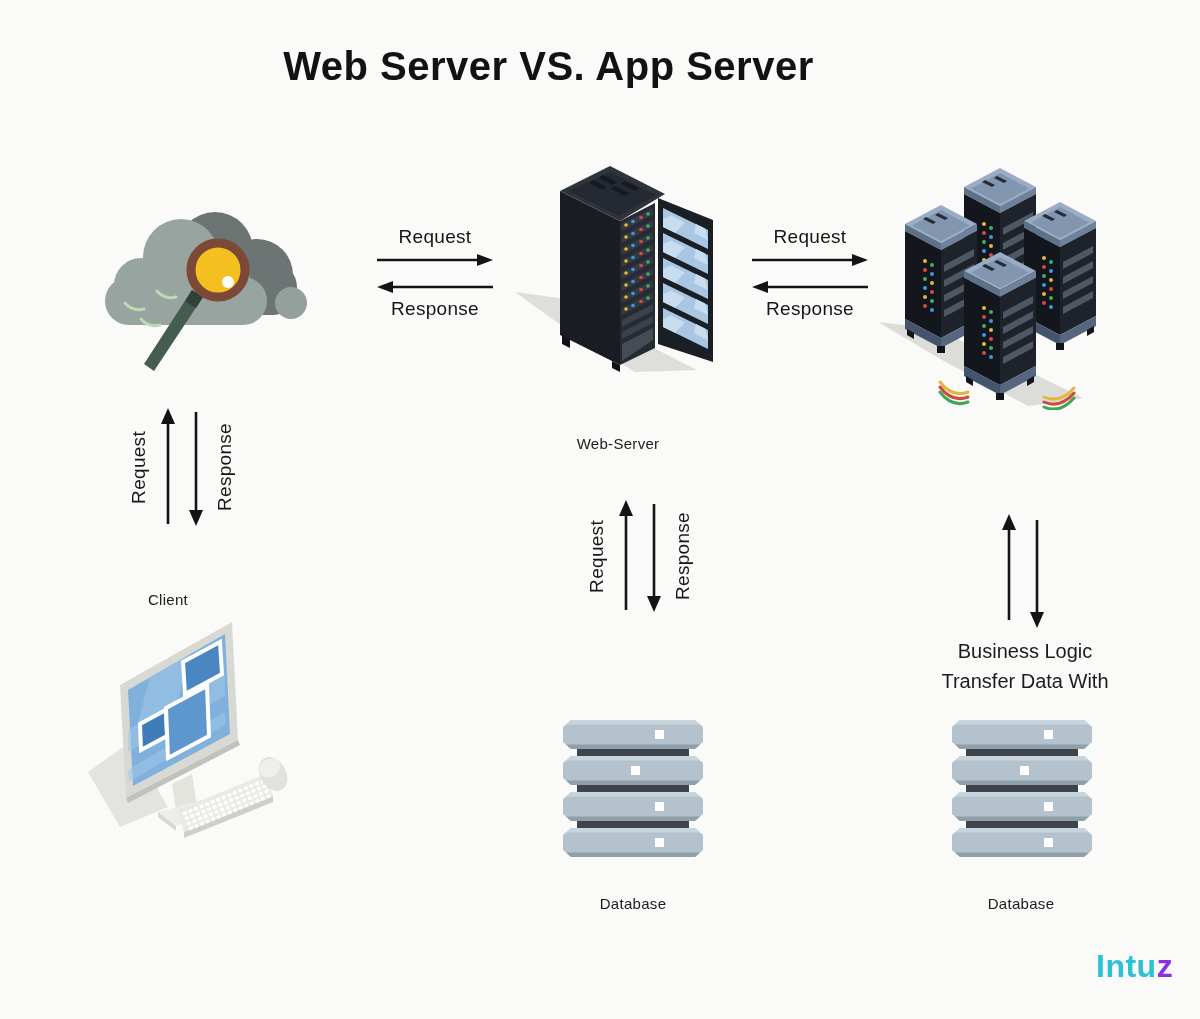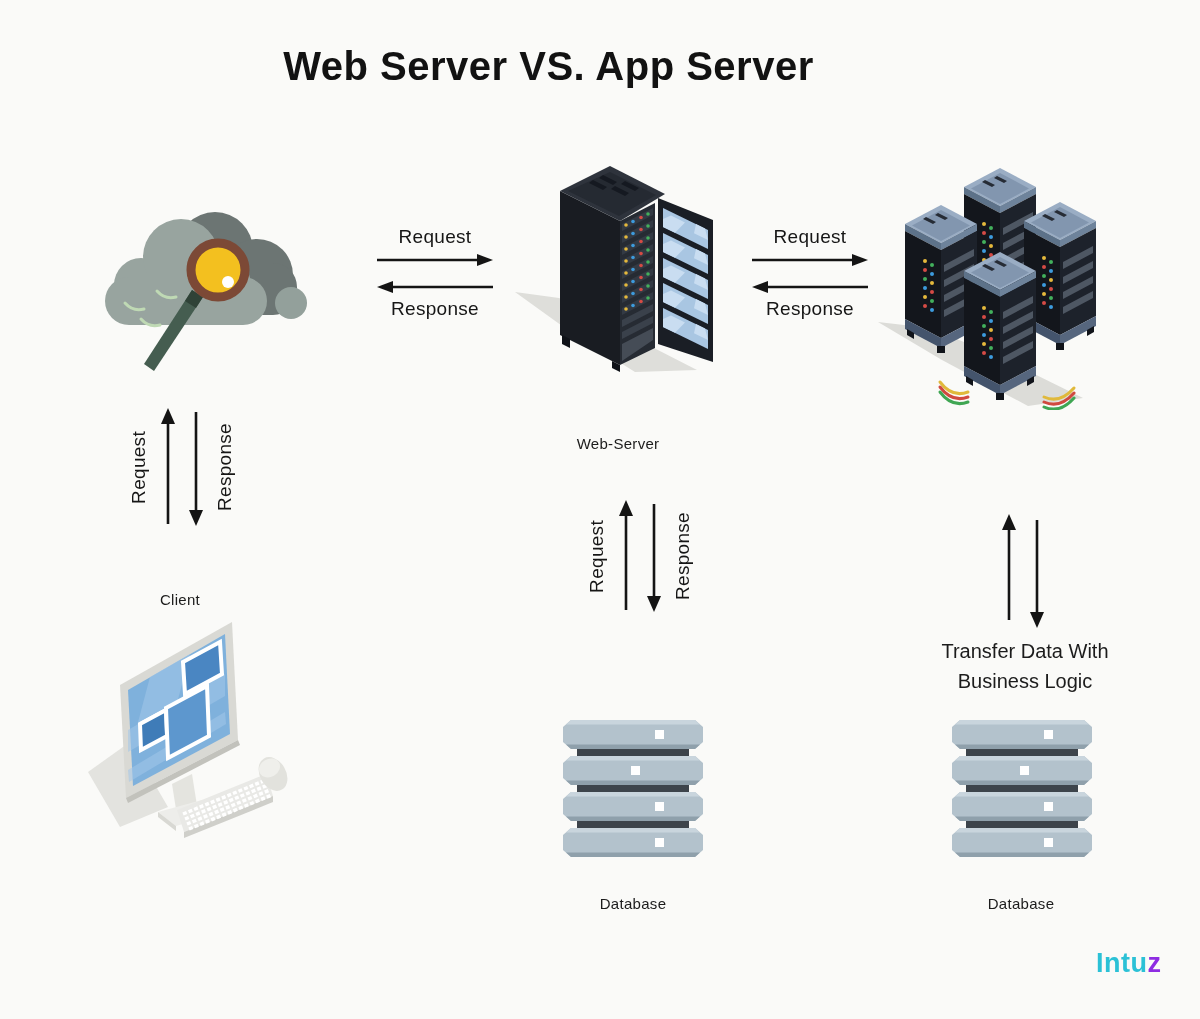--- a/index.html
+++ b/index.html
@@ -10,21 +10,21 @@
   .title{
     position:absolute;left:0;top:44px;width:1097px;text-align:center;
     font-size:40px;font-weight:bold;letter-spacing:.5px;color:#121212;
   }
   .node-label{position:absolute;text-align:center;font-size:15px;color:#1c1c1c;letter-spacing:.3px;}
   .flow-h{position:absolute;width:130px;display:flex;flex-direction:column;align-items:center;gap:3px;}
   .flow-label{font-size:19px;color:#161616;letter-spacing:.3px;}
   .flow-v{position:absolute;display:flex;flex-direction:row;align-items:center;gap:5px;}
   .vlabel{writing-mode:vertical-rl;transform:rotate(180deg);font-size:19px;color:#161616;letter-spacing:.3px;}
   .transfer-label{position:absolute;text-align:center;font-size:20px;line-height:30px;color:#1c1c1c;}
-  .logo{position:absolute;font-size:27px;font-weight:bold;letter-spacing:.5px;}
+  .logo{position:absolute;font-size:32px;font-weight:bold;letter-spacing:.5px;}
   .logo .p1{color:#2BC1D6;}
   .logo .p2{color:#8E2DE2;}
   svg{position:absolute;display:block;}
   .defs-holder{width:0;height:0;position:absolute;}
 </style>
 </head>
 <body>
 
 <div class="canvas">
 
@@ -278,25 +278,25 @@
 
   <svg style="left:996px;top:508px" width="54" height="124" viewBox="0 0 54 124">
     <g stroke="#141414" stroke-width="2.6" fill="#141414">
       <line x1="13" y1="112" x2="13" y2="20"></line>
       <polygon points="6,22 13,6 20,22" stroke="none"></polygon>
       <line x1="41" y1="12" x2="41" y2="106"></line>
       <polygon points="34,104 41,120 48,104" stroke="none"></polygon>
     </g>
   </svg>
   <div class="transfer-label" style="left:910px;top:636px;width:230px">
+    <div>Business Logic</div>
     <div>Transfer Data With</div>
-    <div>Business Logic</div>
-  </div>
-
-  <div class="node-label" style="left:128px;top:591px;width:104px">Client</div>
+  </div>
+
+  <div class="node-label" style="left:116px;top:591px;width:104px">Client</div>
   <div class="node-label" style="left:518px;top:435px;width:200px">Web-Server</div>
   <div class="node-label" style="left:558px;top:895px;width:150px">Database</div>
   <div class="node-label" style="left:946px;top:895px;width:150px">Database</div>
 
   <div class="logo" style="left:1096px;top:948px">
     <span class="p1">Intu</span><span class="p2">z</span>
   </div>
 
 </div>
 

